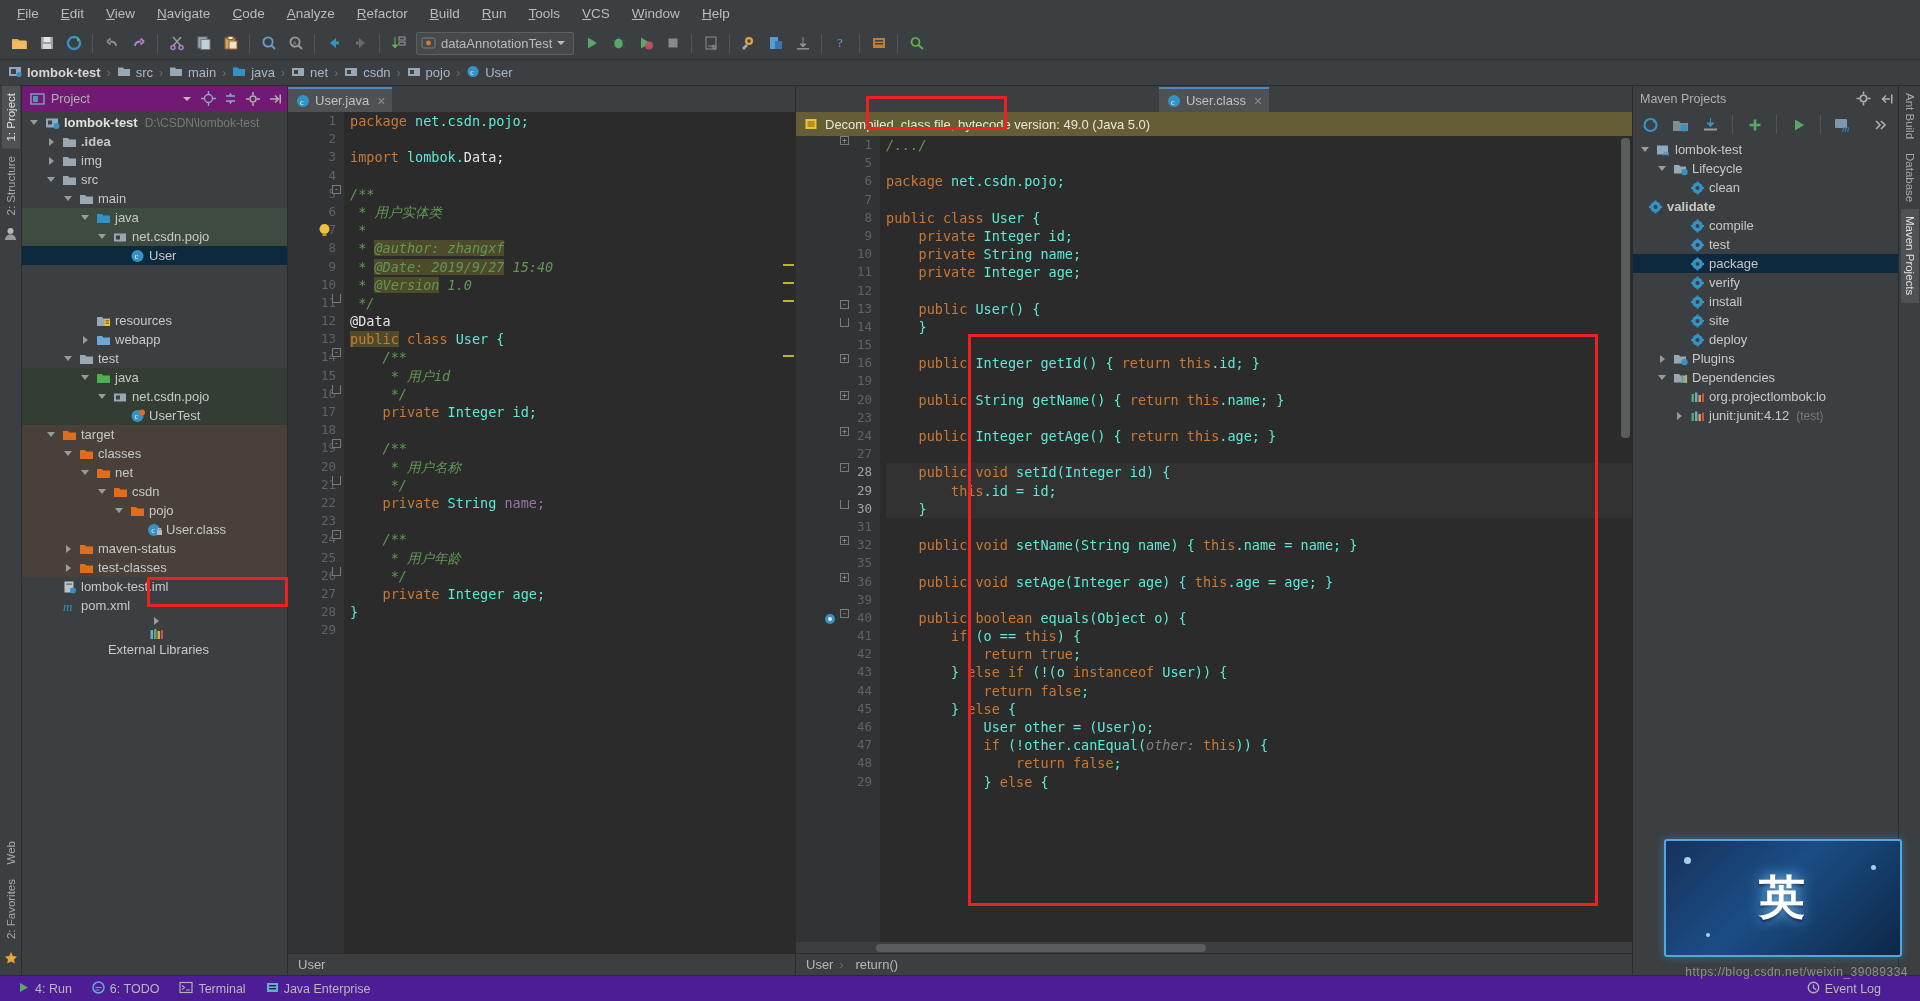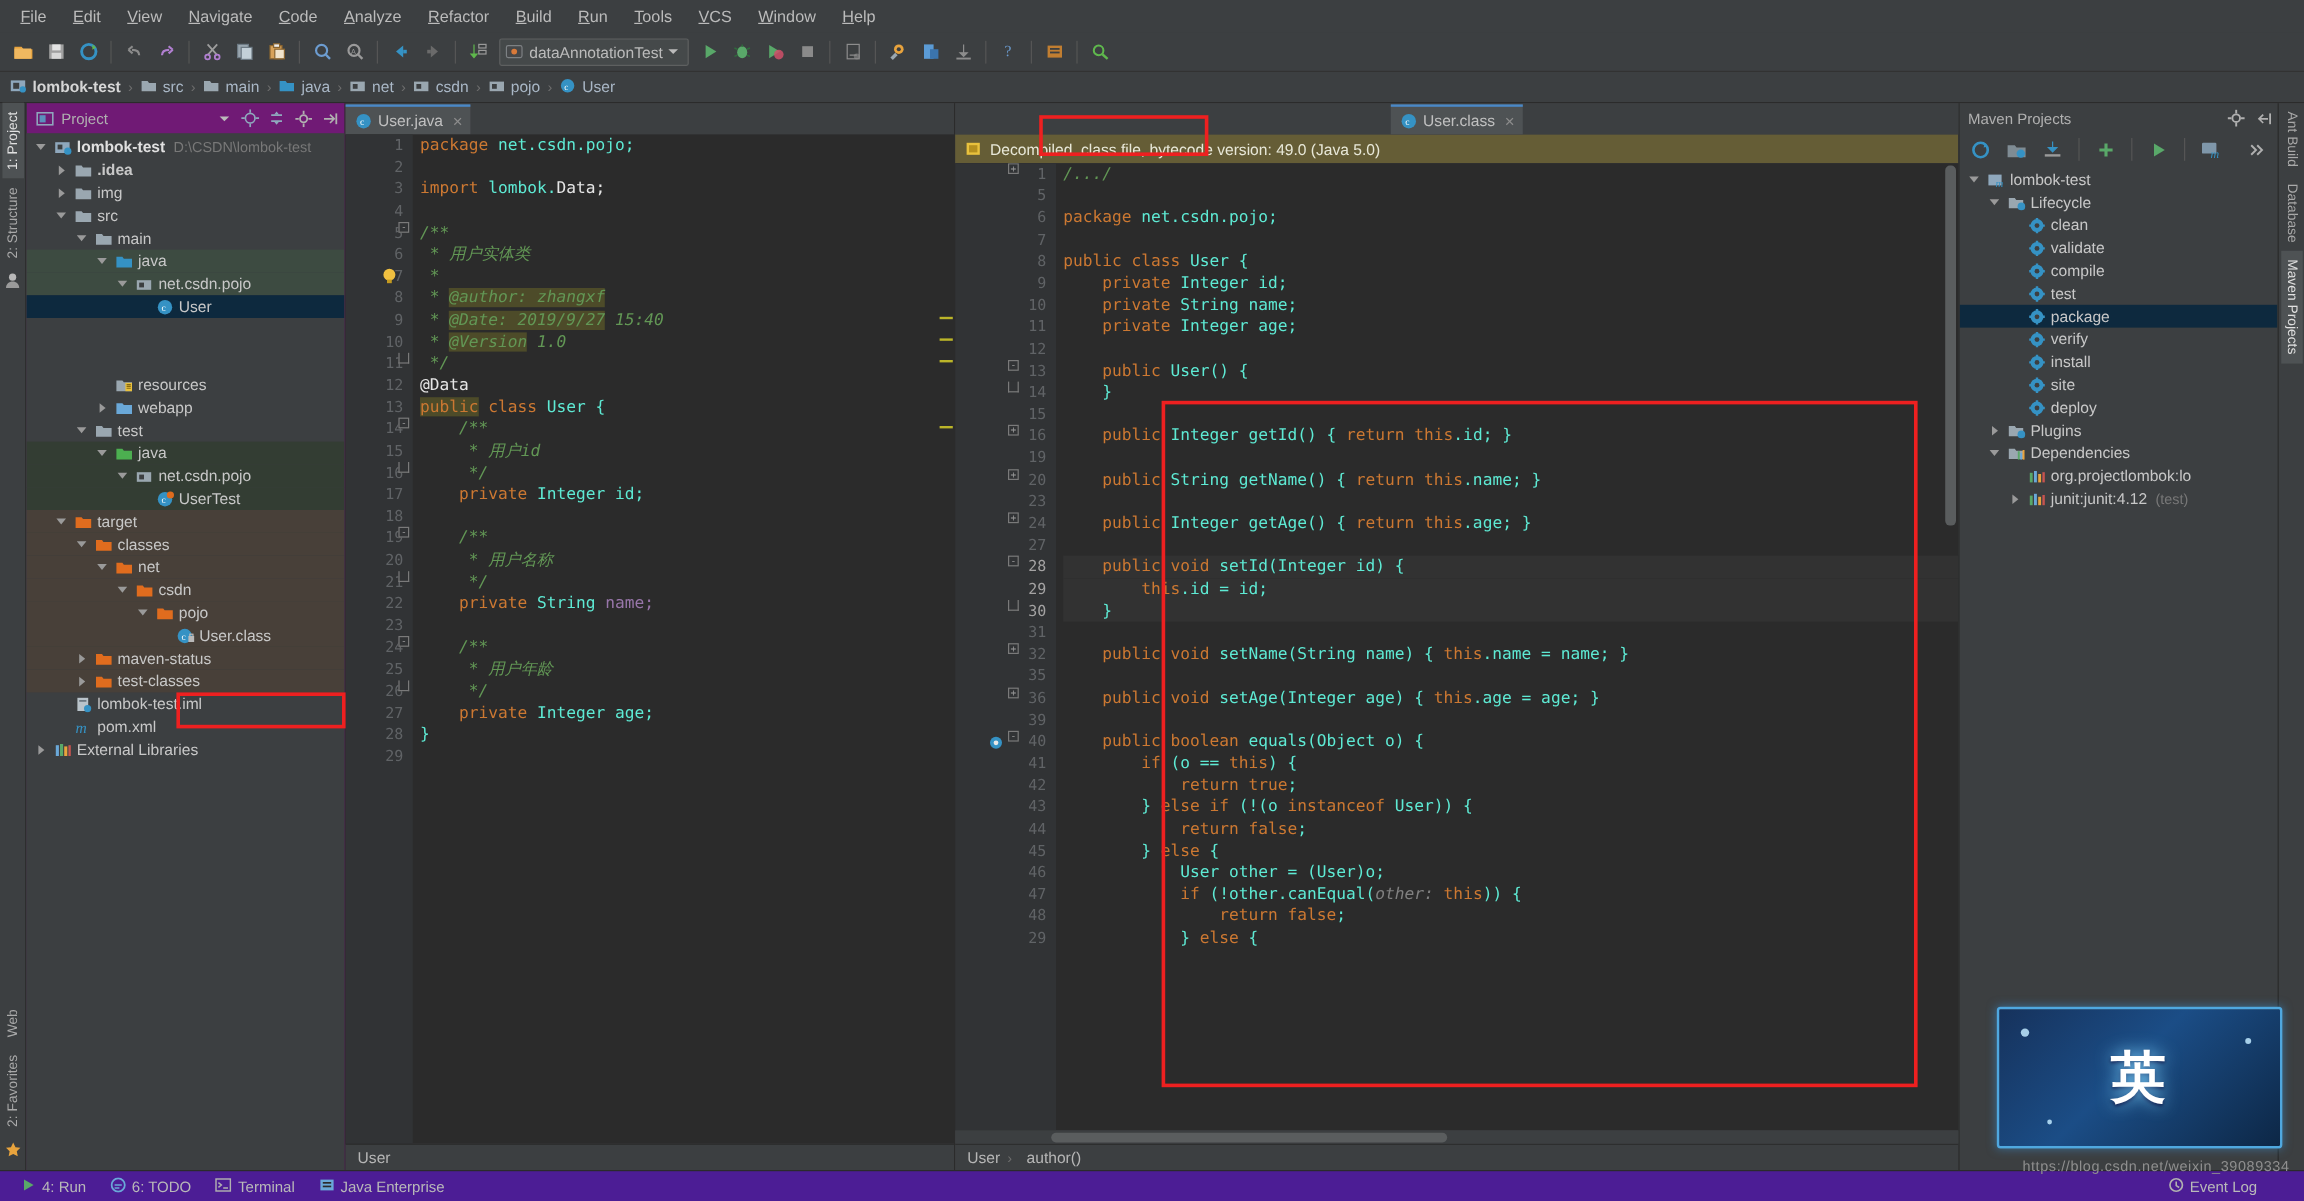--- a/index.html
+++ b/index.html
@@ -667,21 +667,21 @@
           </div>
           <div class="trow" style="padding-left: 25px;">
             <span class="arrow"></span>
             <span class="ico">
               <svg width="15" height="14">
                 <text x="1" y="12" font-size="13" fill="#3592c4" font-family="serif" font-style="italic">m</text>
               </svg>
             </span>
             <span>pom.xml</span>
           </div>
-          <div class="trow" style="padding-left: 8px;">
+          <div class="trow" style="padding-left: 8px; flex-direction: column;">
             <span class="arrow r"></span>
             <span class="ico">
               <svg width="15" height="14">
                 <rect x="1.5" y="3" width="2.6" height="9" fill="#6aa8d8"></rect>
                 <rect x="5" y="2" width="2.6" height="10" fill="#59a869"></rect>
                 <rect x="8.5" y="4" width="2.6" height="8" fill="#e8a33d"></rect>
                 <rect x="12" y="3" width="2" height="9" fill="#c75450"></rect>
               </svg>
             </span>
             <span>External Libraries</span>
@@ -814,21 +814,21 @@
           <div class="scrollv">
             <div class="thumb" style="top:2px;height:300px;"></div>
           </div>
         </div>
         <div class="hscroll">
           <div class="thumb" style="left:80px;width:330px;"></div>
         </div>
         <div class="bcbar">
           <span>User</span>
           <span class="crumbsep">›</span>
-          <span>author()</span>
+          <span>return()</span>
         </div>
       </div>
     </div>
 
     <div class="mvnpanel">
       <div class="ptitle">
         <span class="ttxt">Maven Projects</span>
         <span class="tbi">
           <svg width="15" height="15">
               <circle cx="7.5" cy="7.5" r="3.2" fill="none" stroke="#b0b0b0" stroke-width="1.6"></circle>
@@ -912,21 +912,21 @@
             <span class="arrow"></span>
             <span class="ico">
               <svg width="15" height="14">
                 <circle cx="7.5" cy="7" r="5.4" fill="#3592c4"></circle>
                 <circle cx="7.5" cy="7" r="2" fill="#3c3f41"></circle>
                 <path d="M7.5 0.6v2.4M7.5 11v2.4M1 7h2.4M11.6 7H14" stroke="#3592c4" stroke-width="2"></path>
               </svg>
             </span>
             <span>clean</span>
           </div>
-          <div class="trow" style="padding-left: 42px;">
+          <div class="trow" style=" font-weight: bold;">
             <span class="arrow"></span>
             <span class="ico">
               <svg width="15" height="14">
                 <circle cx="7.5" cy="7" r="5.4" fill="#3592c4"></circle>
                 <circle cx="7.5" cy="7" r="2" fill="#3c3f41"></circle>
                 <path d="M7.5 0.6v2.4M7.5 11v2.4M1 7h2.4M11.6 7H14" stroke="#3592c4" stroke-width="2"></path>
               </svg>
             </span>
             <span>validate</span>
           </div>

